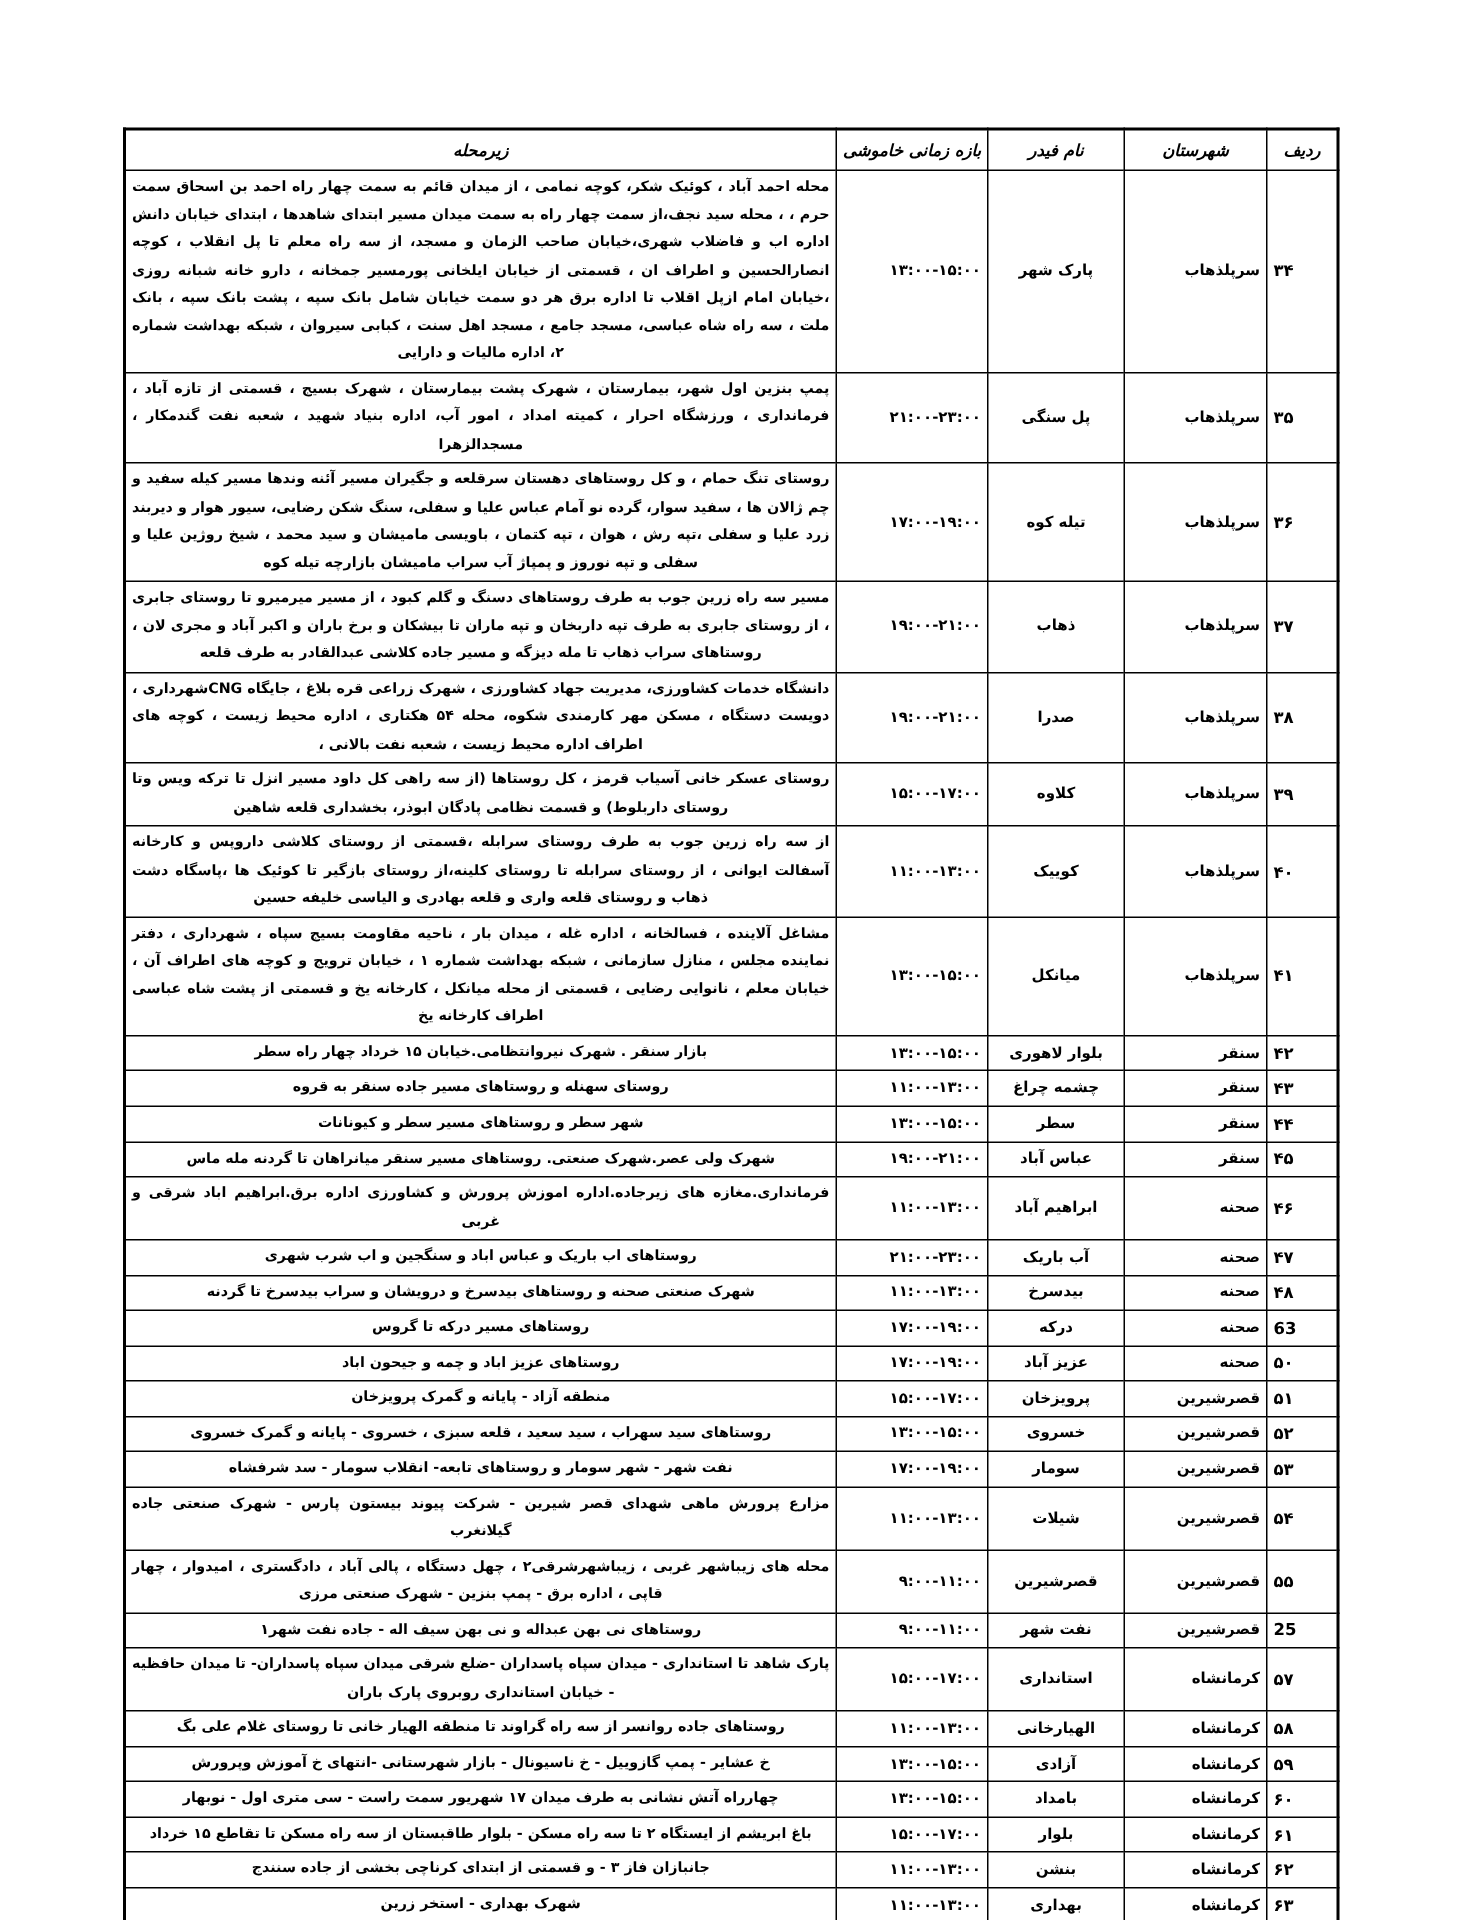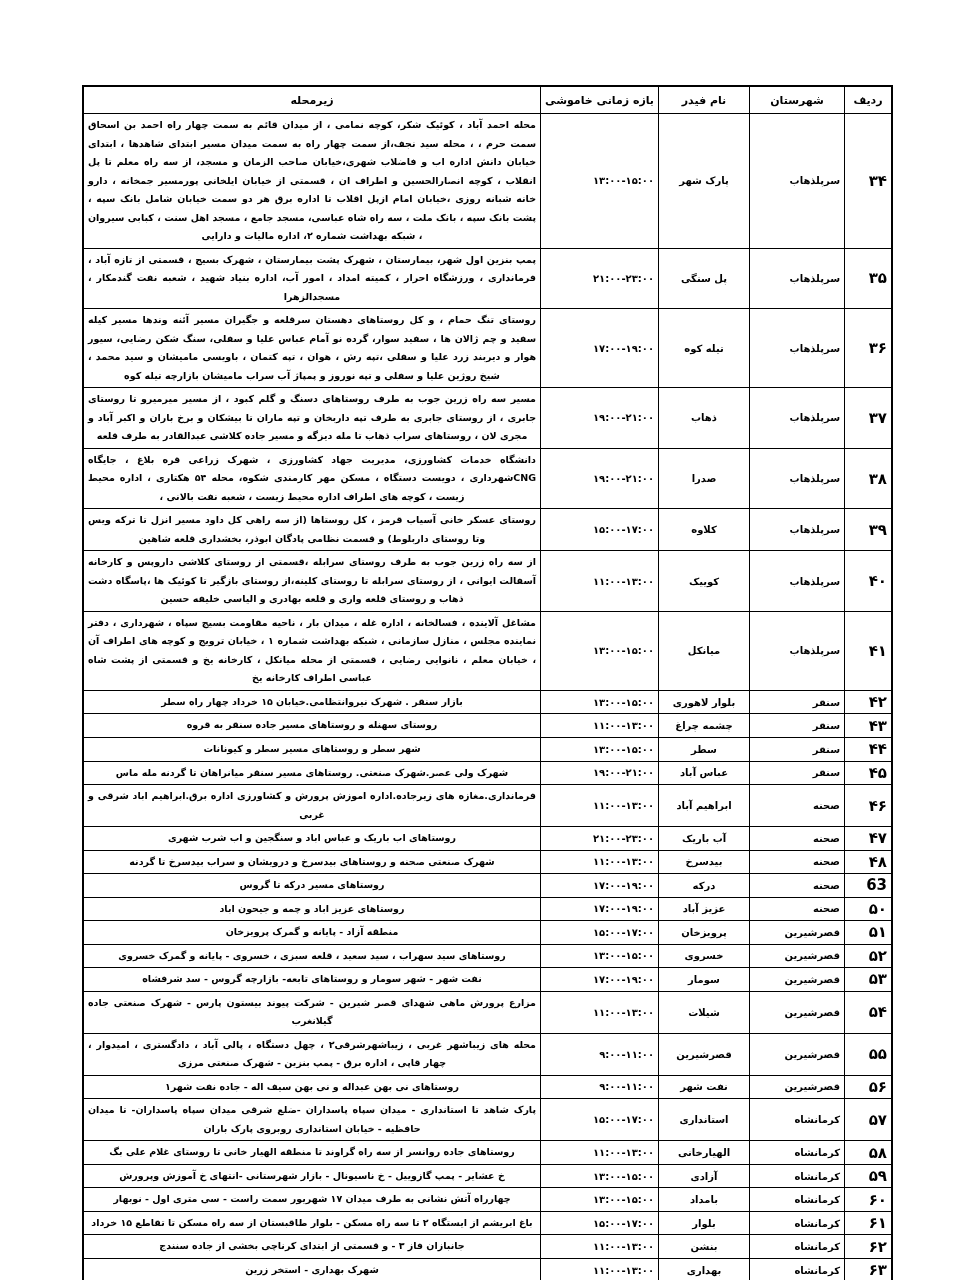--- a/index.html
+++ b/index.html
@@ -34,24 +34,25 @@
   table.schedule td{
     border:1px solid #000;
     padding:2px 4px;
     vertical-align:middle;
   }
   thead th{
     font-size:11px;
     height:22px;
     text-align:center;
     white-space:nowrap;
+    font-style:italic;
   }
   td.c-row{
-    font-size:15px;
-    text-align:right;
+    font-size:11px;
+    text-align:left;
     width:38px;
   }
   td.c-county{
     font-size:10px;
     width:86px;
     white-space:nowrap;
   }
   td.c-feeder{
     font-size:10px;
     text-align:center;
@@ -223,38 +224,38 @@
             <td class="c-county">قصرشیرین</td>
             <td class="c-feeder">خسروی</td>
             <td class="c-time"><span class="t">۱۳:۰۰-۱۵:۰۰</span></td>
             <td class="c-area">روستاهای سید سهراب ، سید سعید ، قلعه سبزی ، خسروی - پایانه و گمرک خسروی</td>
           </tr>
           <tr>
             <td class="c-row">۵۳</td>
             <td class="c-county">قصرشیرین</td>
             <td class="c-feeder">سومار</td>
             <td class="c-time"><span class="t">۱۷:۰۰-۱۹:۰۰</span></td>
-            <td class="c-area">نفت شهر - شهر سومار و روستاهای تابعه- بازارچه گروس - سد شرفشاه</td>
+            <td class="c-area">نفت شهر - شهر سومار و روستاهای تابعه- انقلاب سومار - سد شرفشاه</td>
           </tr>
           <tr>
             <td class="c-row">۵۴</td>
             <td class="c-county">قصرشیرین</td>
             <td class="c-feeder">شیلات</td>
             <td class="c-time"><span class="t">۱۱:۰۰-۱۳:۰۰</span></td>
             <td class="c-area">مزارع پرورش ماهی شهدای قصر شیرین - شرکت پیوند بیستون پارس - شهرک صنعتی جاده گیلانغرب</td>
           </tr>
           <tr>
             <td class="c-row">۵۵</td>
             <td class="c-county">قصرشیرین</td>
             <td class="c-feeder">قصرشیرین</td>
             <td class="c-time"><span class="t">۹:۰۰-۱۱:۰۰</span></td>
             <td class="c-area">محله های زیباشهر غربی ، زیباشهرشرقی۲ ، چهل دستگاه ، پالی آباد ، دادگستری ، امیدوار ، چهار قاپی ، اداره برق - پمپ بنزین - شهرک صنعتی مرزی</td>
           </tr>
           <tr>
-            <td class="c-row">۵۶</td>
+            <td class="c-row">25</td>
             <td class="c-county">قصرشیرین</td>
             <td class="c-feeder">نفت شهر</td>
             <td class="c-time"><span class="t">۹:۰۰-۱۱:۰۰</span></td>
             <td class="c-area">روستاهای نی بهن عبداله و نی بهن سیف اله - جاده نفت شهر۱</td>
           </tr>
           <tr>
             <td class="c-row">۵۷</td>
             <td class="c-county">کرمانشاه</td>
             <td class="c-feeder">استانداری</td>
             <td class="c-time"><span class="t">۱۵:۰۰-۱۷:۰۰</span></td>

